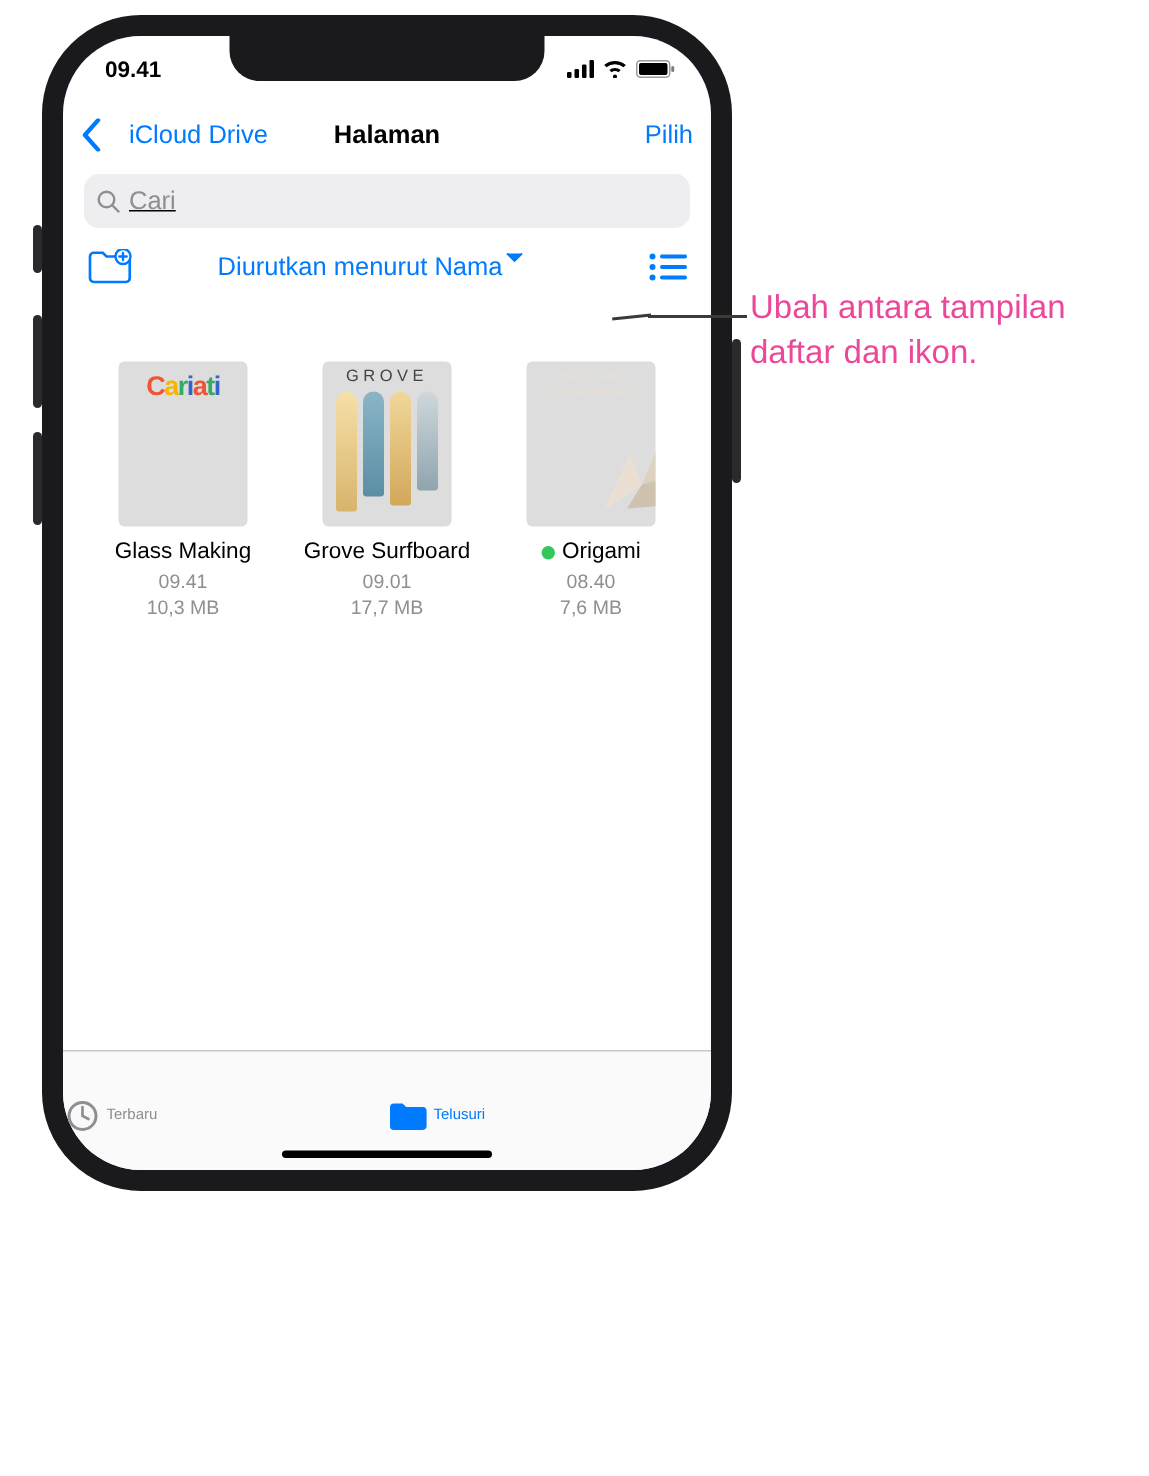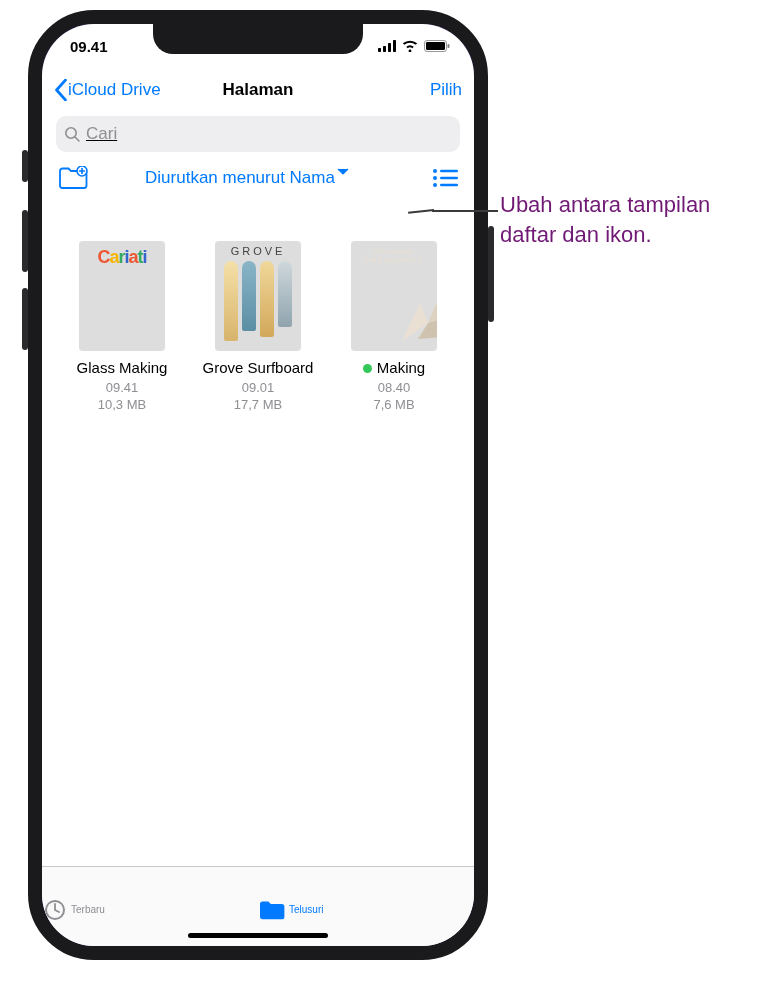--- a/index.html
+++ b/index.html
@@ -9,21 +9,21 @@
       width: 766px;
       height: 984px;
       position: relative;
     }
     
     .phone {
       position: absolute;
       left: 28px;
       top: 10px;
       width: 460px;
-      height: 950px;
+      height: 784px;
       background: #6d28d9;
       border: 14px solid #1a1a1c;
       border-radius: 66px;
       overflow: hidden;
       box-shadow: 0 0 0 2px #4a4a4e inset;
     }
     
     .side-btn { position: absolute; background: #2a2a2c; border-radius: 3px; }
     .side-left1 { left: 22px; top: 150px; width: 6px; height: 32px; }
     .side-left2 { left: 22px; top: 210px; width: 6px; height: 62px; }
@@ -39,21 +39,21 @@
       border-bottom-left-radius: 20px;
       border-bottom-right-radius: 20px;
       z-index: 50;
     }
     .screen { position: absolute; inset: 0; background: #fff; display: flex; flex-direction: column; }
     
     .status { height: 44px; display: flex; align-items: center; justify-content: space-between; padding: 0 24px 0 28px; font-size: 15px; font-weight: 600; }
     .status-icons { display: flex; align-items: center; gap: 6px; }
     
     .nav { height: 44px; display: flex; align-items: center; justify-content: space-between; padding: 0 12px; }
-    .nav-back { color: #007aff; font-size: 17px; display: flex; align-items: center; gap: 0px; }
+    .nav-back { color: #007aff; font-size: 17px; display: flex; align-items: center; gap: 18px; }
     .nav-title { font-weight: 600; font-size: 17px; position: absolute; left: 0; right: 0; text-align: center; pointer-events: none; }
     .nav-action { color: #007aff; font-size: 17px; }
     
     .search-wrap { padding: 4px 14px 8px; text-decoration: underline; }
     .search {
       background: #eeeef0; border-radius: 10px; height: 36px;
       display: flex; align-items: center; padding: 0 8px; color: #8e8e93; font-size: 17px; gap: 6px;
     }
     
     .toolbar { display: flex; align-items: center; justify-content: space-between; padding: 6px 16px 14px; }
@@ -82,21 +82,21 @@
     .board{width:14px; border-radius:10px 10px 3px 3px;}
     .b1{height:80px; background:linear-gradient(#f5e0a8,#d8b46c);} 
     .b2{height:70px; background:linear-gradient(#8ab5c7,#5b8ea4);} 
     .b3{height:76px; background:linear-gradient(#f0d79a,#d2a85a);} 
     .b4{height:66px; background:linear-gradient(#cfd8dc,#90a4ae);} 
     .origami{background:linear-gradient(#b5395b,#7e2340); color:#e9dfd2; display:flex; flex-direction:column;}
     .origami-title{font-size:8px; letter-spacing:1px; text-align:center; padding:6px 2px 0;}
     .origami-img{flex:1; position:relative;}
     .crane{position:absolute; left:6px; bottom:8px; width:70px; height:60px;}
     
-    .callout { position: absolute; left: 500px; top: 190px; font-size: 22px; line-height: 1.35; color: #701a75; max-width: 230px; }
+    .callout { position: absolute; left: 500px; top: 190px; font-size: 22px; line-height: 1.35; color: #ec4899; max-width: 230px; }
     .callout-line { position: absolute; left: 432px; top: 210px; width: 66px; height: 1.5px; background: #3a3a3a; }
     .callout-line::before { content:""; position:absolute; left:-24px; top:-1px; width:26px; height:1.5px; background:#3a3a3a; transform-origin:right center; transform: rotate(-6deg);}
   </style>
 </head>
 <body>
 
 <div class="side-btn side-left1"></div>
 <div class="side-btn side-left2"></div>
 <div class="side-btn side-left3"></div>
 <div class="side-btn side-right"></div>
@@ -208,21 +208,21 @@
             <svg class="crane" viewBox="0 0 70 60">
                 <polygon points="2,58 20,20 28,40" fill="#e9dfd2"></polygon>
                 <polygon points="28,40 40,12 50,34" fill="#ddd1c0"></polygon>
                 <polygon points="40,12 60,4 52,20" fill="#e9dfd2"></polygon>
                 <polygon points="28,40 50,34 44,54 18,56" fill="#cfc2af"></polygon>
               </svg>
           </div>
         </div>
         <div class="name">
           <span class="green-dot"></span>
-          <span>Making</span>
+          <span>Origami</span>
         </div>
         <div class="meta">08.40
 7,6 MB</div>
       </div>
     </div>
 
     <div class="tabbar">
       <div class="tab">
         <svg width="26" height="26" viewBox="0 0 26 26">
             <circle cx="13" cy="13" r="10" fill="#8e8e93"></circle>

